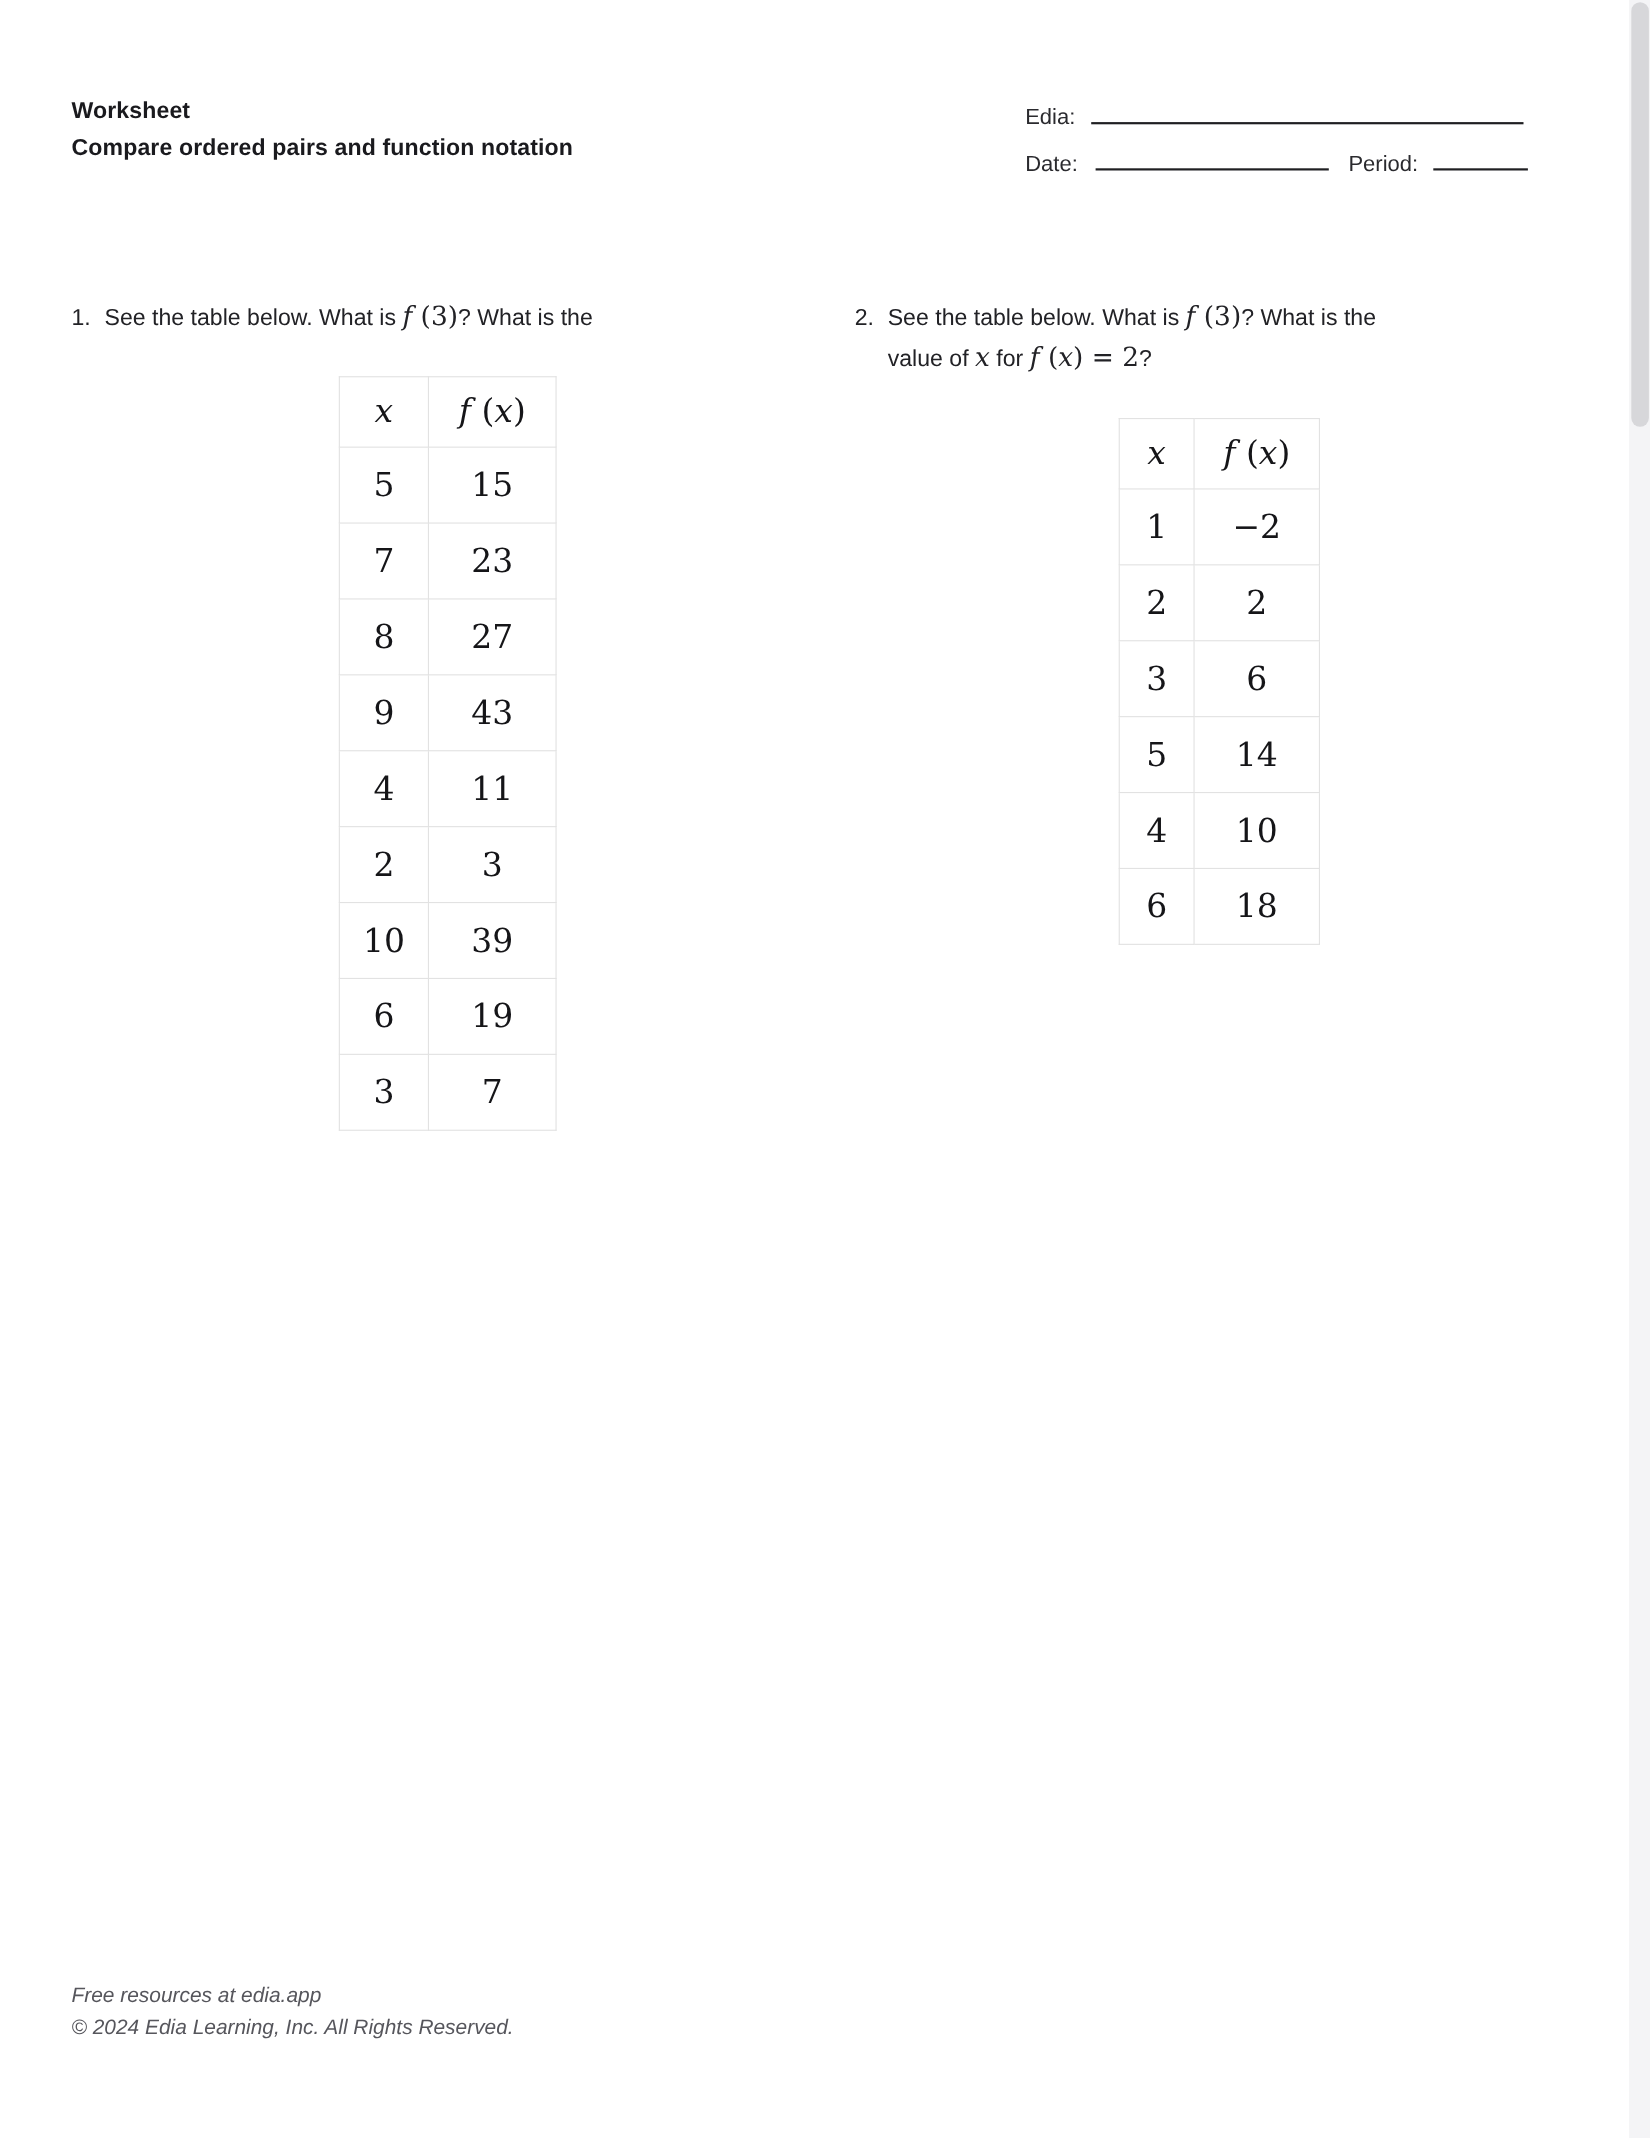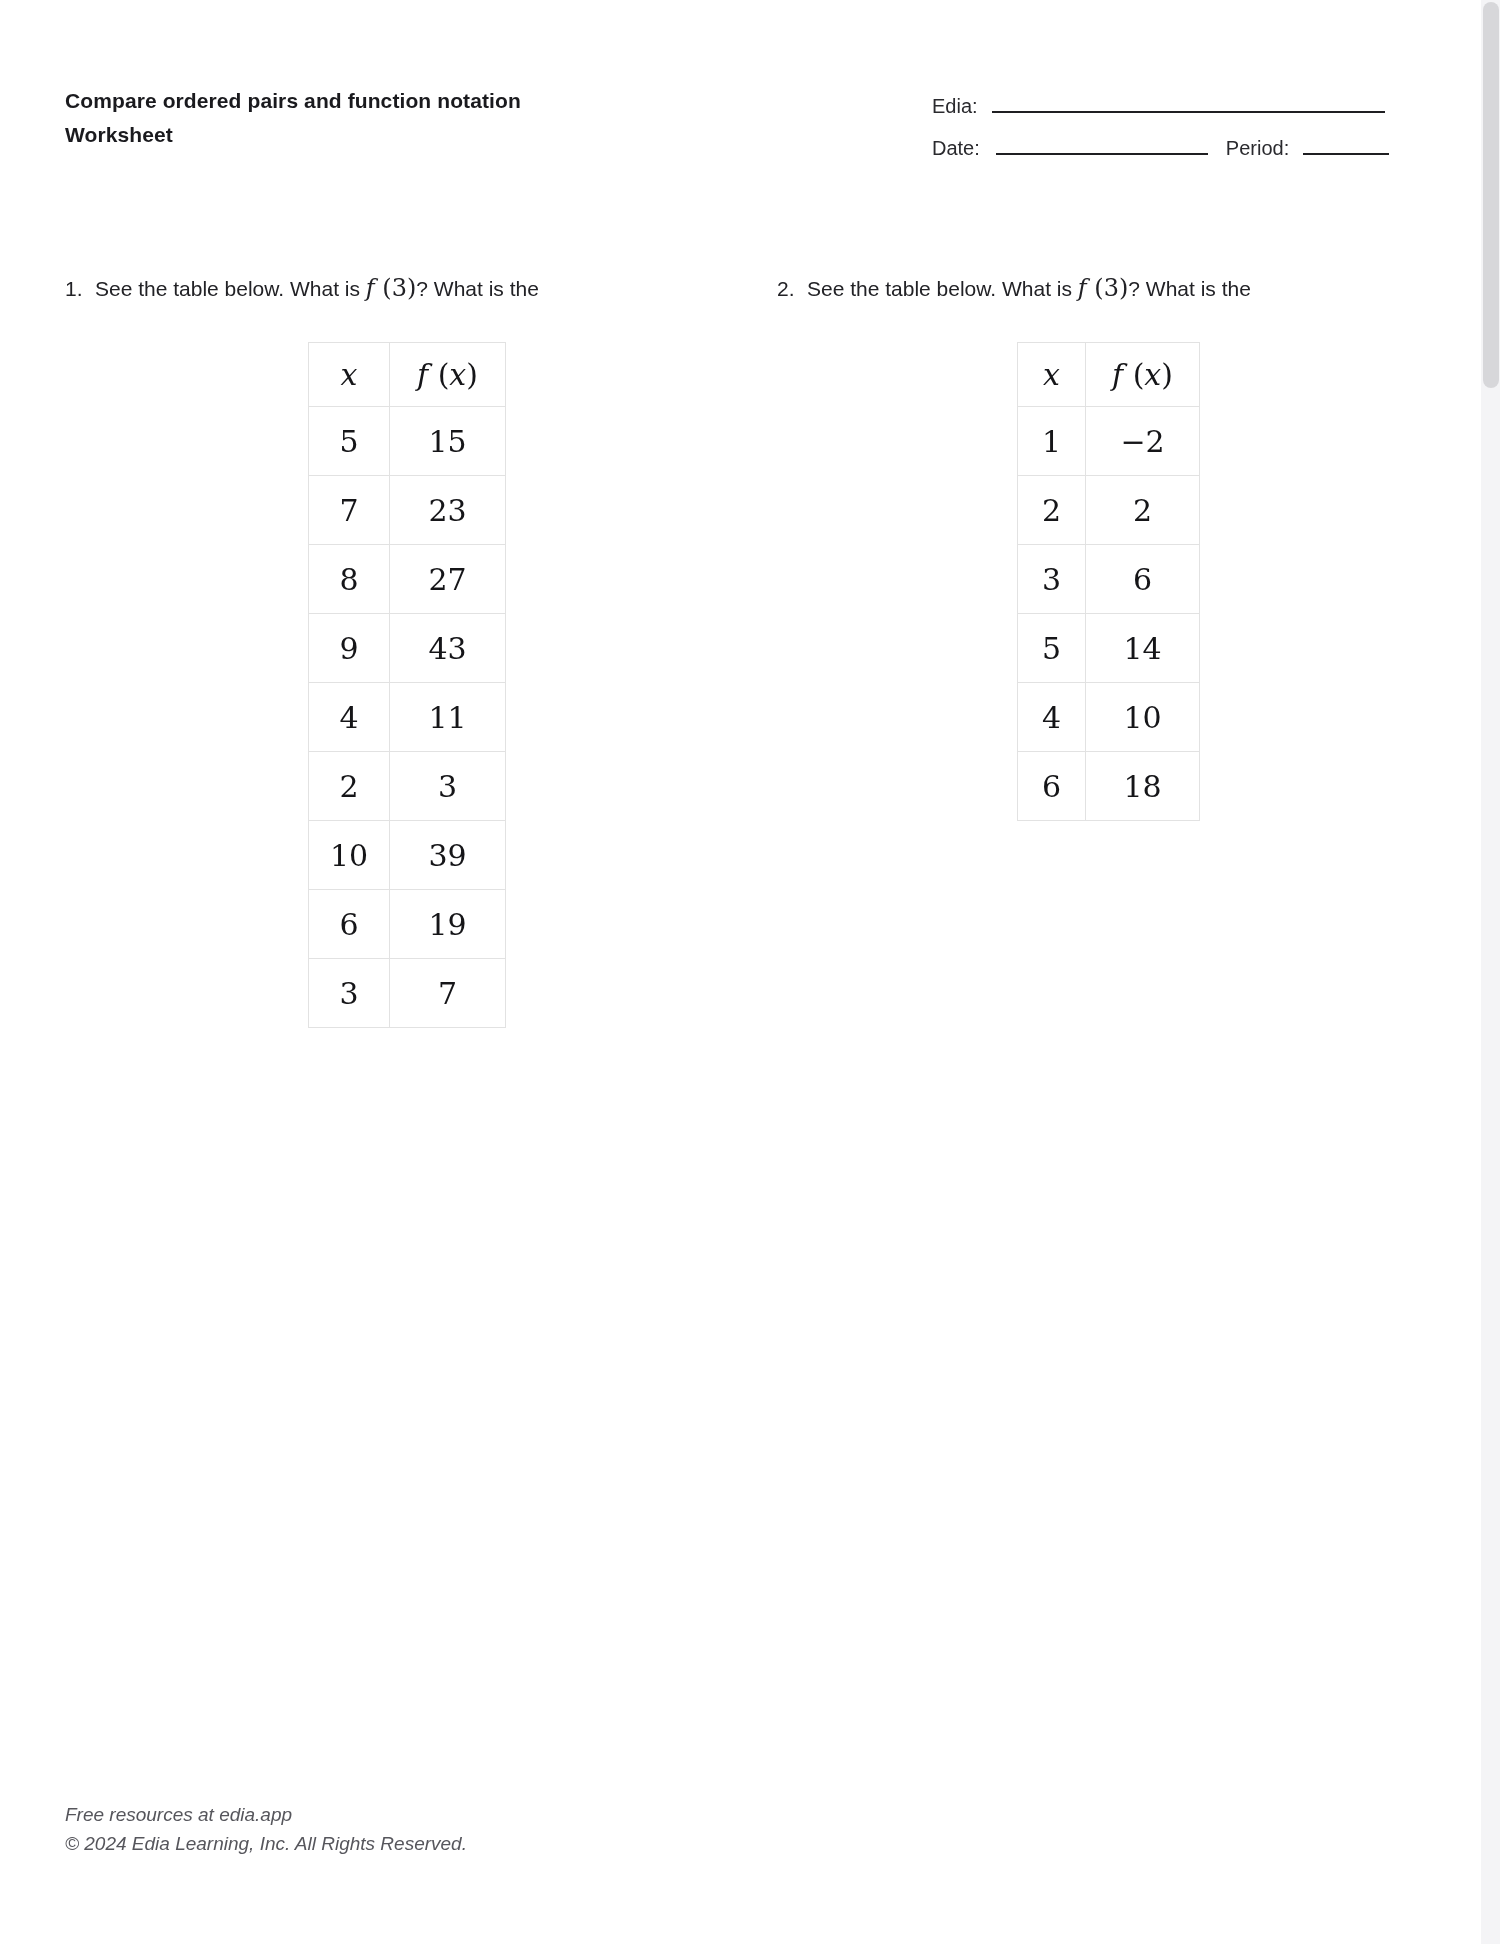--- a/index.html
+++ b/index.html
@@ -83,22 +83,22 @@
   }
   .scroll-thumb {
     position:absolute; right:1px;
     width:16px; border-radius:8px;
   }
 </style>
 </head>
 <body>
 
 <div class="title">
+  <div>Worksheet</div>
   <div>Compare ordered pairs and function notation</div>
-  <div>Worksheet</div>
 </div>
 
 <div class="fields-row name-row">
   <span>Edia:</span><span class="wline name-line"></span>
 </div>
 
 <div class="fields-row date-row">
   <span>Date:</span><span class="wline date-line"></span><span class="period-label">Period:</span><span class="wline period-line"></span>
 </div>
 
@@ -157,20 +157,21 @@
         </tr>
       </tbody>
     </table>
 </section>
 
 <section class="question q2">
   <div class="qline qline1">
     <span class="qnum">2.</span>
     <span><span class="seg-t">See the table below. What is </span><span class="seg-v">f</span><span class="seg-m"> (3)</span><span class="seg-t">? What is the</span></span>
   </div>
+  <div class="qline qline2"><span class="seg-t">value of </span><span class="seg-v">x</span><span class="seg-t"> for </span><span class="seg-v">f</span><span class="seg-m"> (</span><span class="seg-v">x</span><span class="seg-m">) = 2</span><span class="seg-t">?</span></div>
   <table class="qtable t2">
       <colgroup>
         <col class="col-x">
         <col class="col-fx">
       </colgroup>
       <thead>
         <tr>
           <th><span class="seg-v">x</span></th>
           <th><span class="seg-v">f</span><span class="seg-m"> (</span><span class="seg-v">x</span><span class="seg-m">)</span></th>
         </tr>

